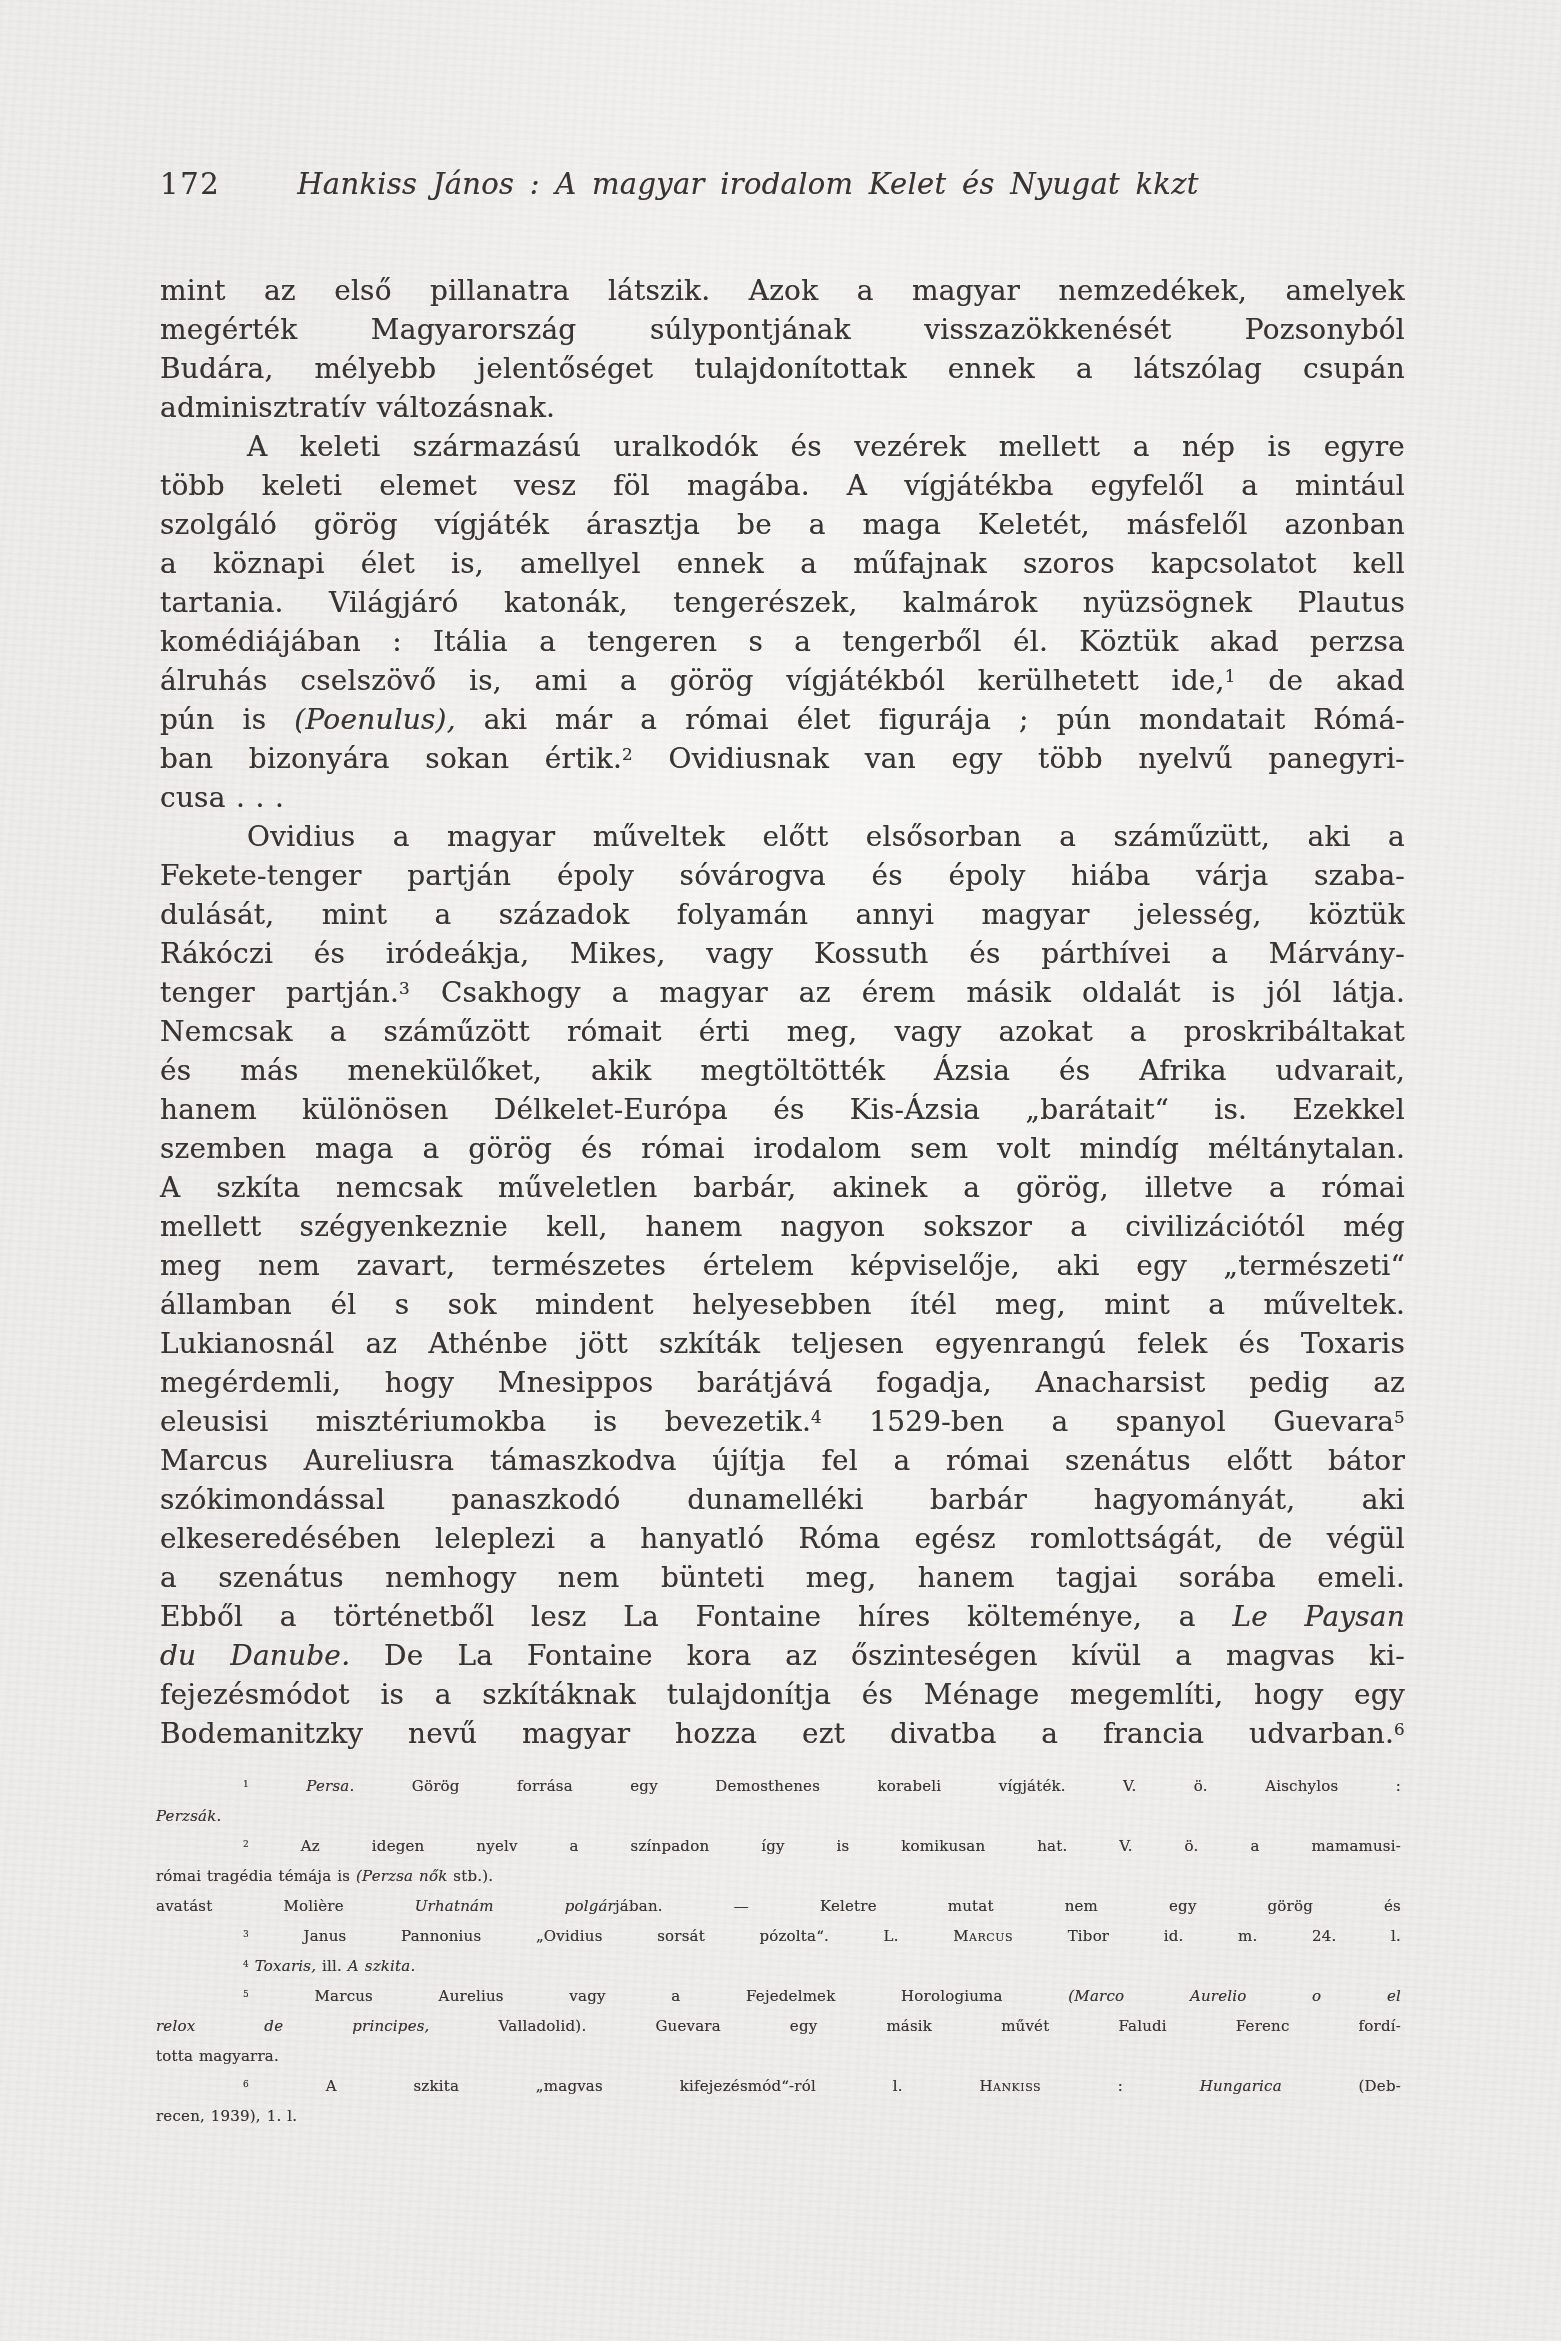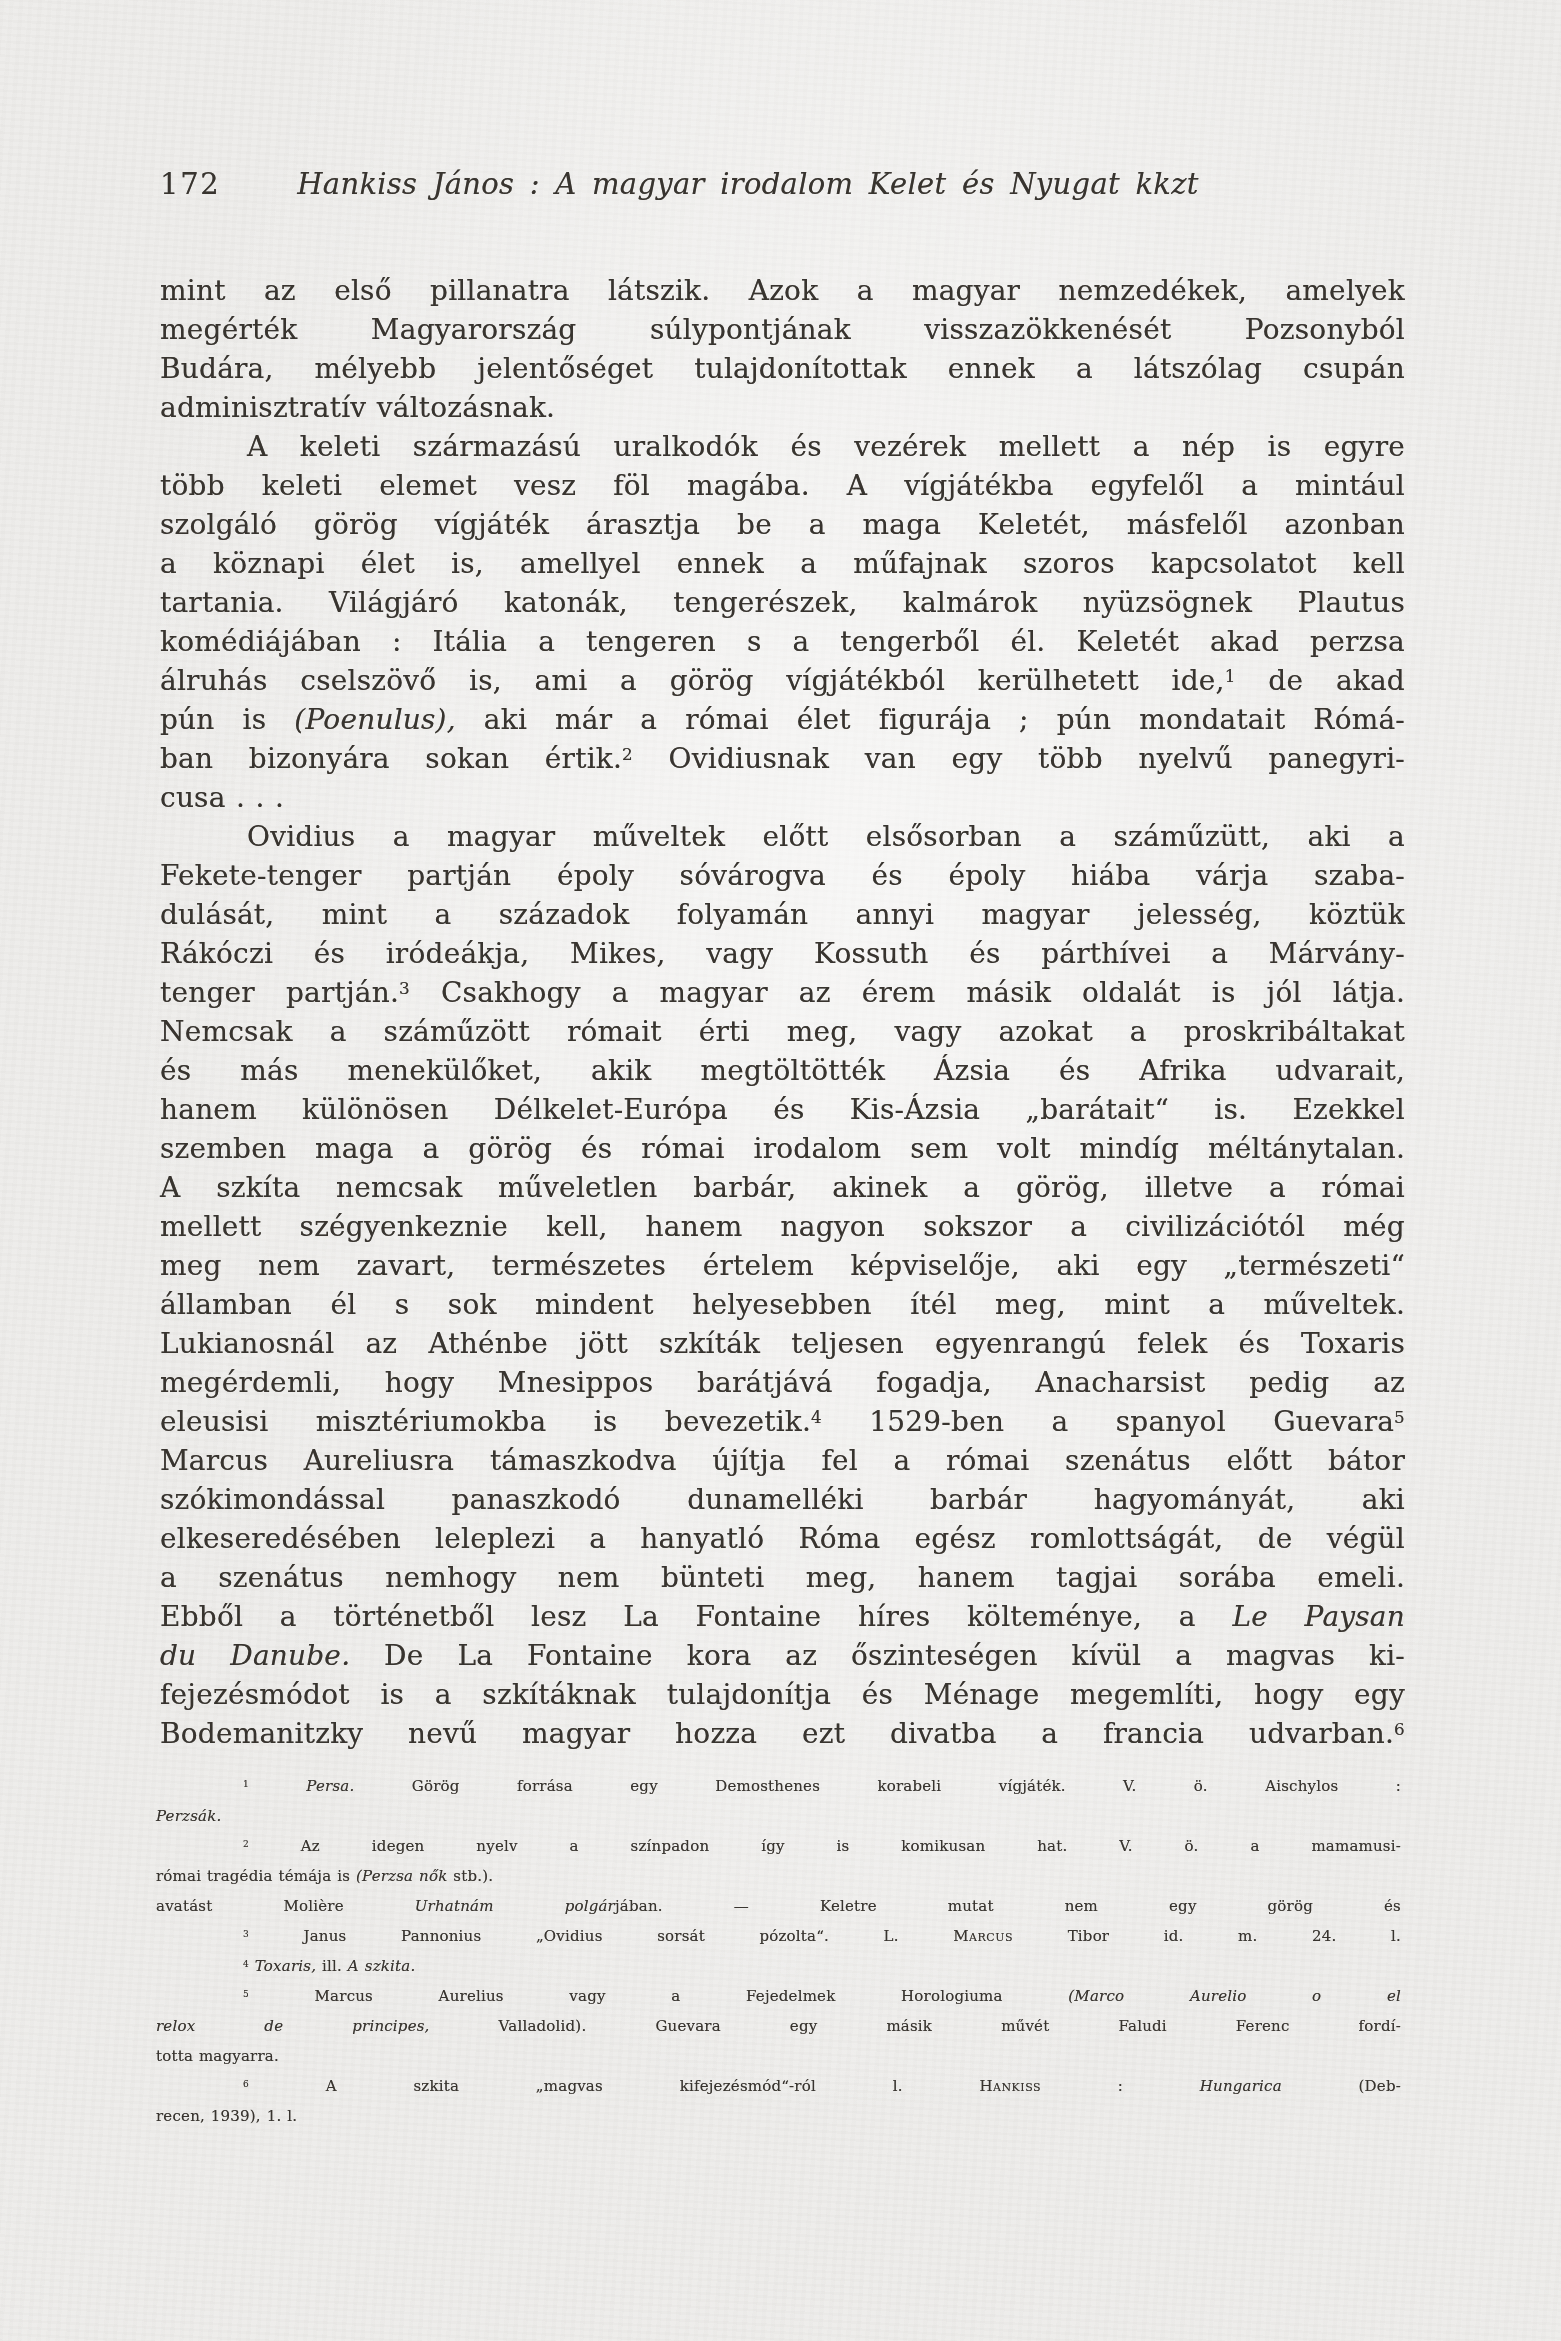--- a/index.html
+++ b/index.html
@@ -77,21 +77,21 @@
         <div class="line"><span>megérték Magyarország súlypontjának visszazökkenését Pozsonyból</span></div>
         <div class="line"><span>Budára, mélyebb jelentőséget tulajdonítottak ennek a látszólag csupán</span></div>
         <div class="line end"><span>adminisztratív változásnak.</span></div>
       </div>
       <div>
         <div class="line ind"><span>A keleti származású uralkodók és vezérek mellett a nép is egyre</span></div>
         <div class="line"><span>több keleti elemet vesz föl magába. A vígjátékba egyfelől a mintául</span></div>
         <div class="line"><span>szolgáló görög vígjáték árasztja be a maga Keletét, másfelől azonban</span></div>
         <div class="line"><span>a köznapi élet is, amellyel ennek a műfajnak szoros kapcsolatot kell</span></div>
         <div class="line"><span>tartania. Világjáró katonák, tengerészek, kalmárok nyüzsögnek Plautus</span></div>
-        <div class="line"><span>komédiájában : Itália a tengeren s a tengerből él. Keletét akad perzsa</span></div>
+        <div class="line"><span>komédiájában : Itália a tengeren s a tengerből él. Köztük akad perzsa</span></div>
         <div class="line"><span>álruhás cselszövő is, ami a görög vígjátékból kerülhetett ide,</span><span class="sup">1</span><span> de akad</span></div>
         <div class="line"><span>pún is </span><em>(Poenulus),</em><span> aki már a római élet figurája ; pún mondatait Rómá-</span></div>
         <div class="line"><span>ban bizonyára sokan értik.</span><span class="sup">2</span><span> Ovidiusnak van egy több nyelvű panegyri-</span></div>
         <div class="line end"><span>cusa . . .</span></div>
       </div>
       <div>
         <div class="line ind"><span>Ovidius a magyar műveltek előtt elsősorban a száműzütt, aki a</span></div>
         <div class="line"><span>Fekete-tenger partján époly sóvárogva és époly hiába várja szaba-</span></div>
         <div class="line"><span>dulását, mint a századok folyamán annyi magyar jelesség, köztük</span></div>
         <div class="line"><span>Rákóczi és iródeákja, Mikes, vagy Kossuth és párthívei a Márvány-</span></div>

